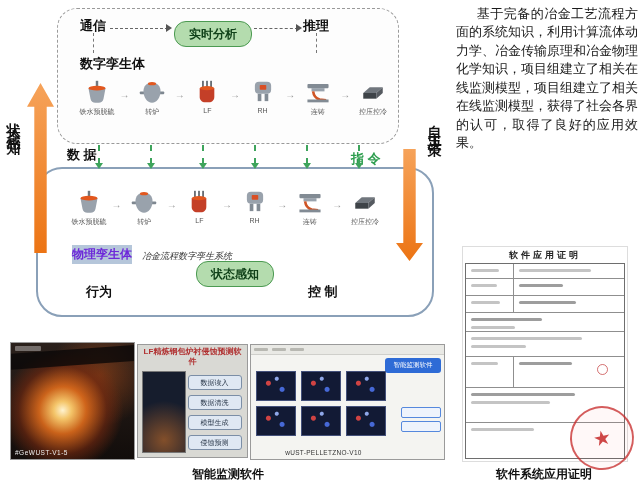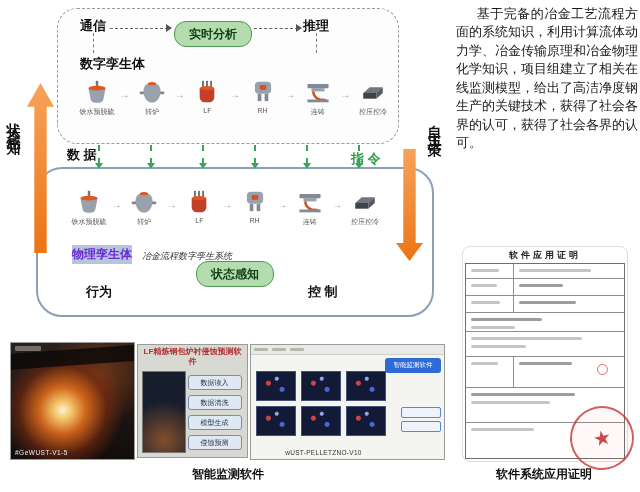--- a/index.html
+++ b/index.html
@@ -257,21 +257,21 @@
     </div>
   </div>
 
   <span class="hl-label" style="left:72px;top:245px;">物理孪生体</span>
   <span class="sm-label" style="left:142px;top:250px;">冶金流程数字孪生系统</span>
 
   <div class="green-btn" style="left:196px;top:261px;width:76px;height:24px;">状态感知</div>
   <span class="lbl" style="left:86px;top:283px;">行为</span>
   <span class="lbl" style="left:308px;top:283px;">控 制</span>
 
-  <div class="para" style="left:456px;top:5px;width:182px;">基于完备的冶金工艺流程方面的系统知识，利用计算流体动力学、冶金传输原理和冶金物理化学知识，项目组建立了相关在线监测模型，给出了高洁净度钢生产的关键技术，获得了社会各界的认可，获得了社会各界的认可。</div>
+  <div class="para" style="left:456px;top:5px;width:182px;">基于完备的冶金工艺流程方面的系统知识，利用计算流体动力学、冶金传输原理和冶金物理化学知识，项目组建立了相关在线监测模型，项目组建立了相关在线监测模型，获得了社会各界的认可，取得了良好的应用效果。</div>
 
   <div class="panel furnace" style="left:10px;top:342px;width:125px;height:118px;">
     <div class="furnace-beam"></div>
     <div class="furnace-mark"></div>
     <span class="furnace-overlay">#GeWUST-V1-5</span>
   </div>
 
   <div class="panel lf-app" style="left:137px;top:344px;width:111px;height:114px;">
     <div class="lf-title">LF精炼钢包炉衬侵蚀预测软件</div>
     <div class="lf-body">
@@ -301,21 +301,21 @@
       <div class="mon-thumb"></div>
       <div class="mon-thumb"></div>
     </div>
     <div class="mon-chip" style="left:150px;top:62px;"></div>
     <div class="mon-chip" style="left:150px;top:76px;"></div>
     <div class="mon-version">wUST-PELLETZNO-V10</div>
   </div>
 
   <div class="caption" style="left:138px;top:466px;width:180px;">智能监测软件</div>
 
-  <div class="cert" style="left:462px;top:246px;width:164px;height:214px;border-radius:8px;">
+  <div class="cert" style="left:462px;top:246px;width:164px;height:214px;">
     <div class="cert-title">软件应用证明</div>
     <div class="cert-table">
       <div class="crow" style="height:14px;">
         <div class="ccell w30">
             <div class="scr" style="width:60%;"></div>
           </div>
         <div class="ccell">
             <div class="scr" style="width:65%;"></div>
           </div>
       </div>

